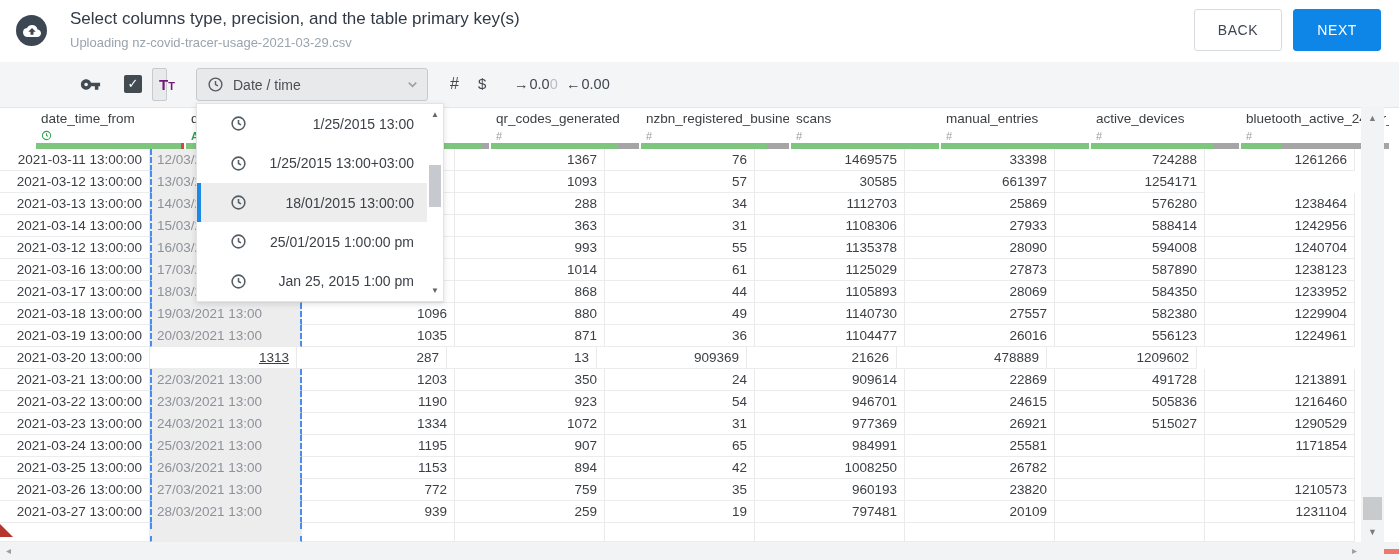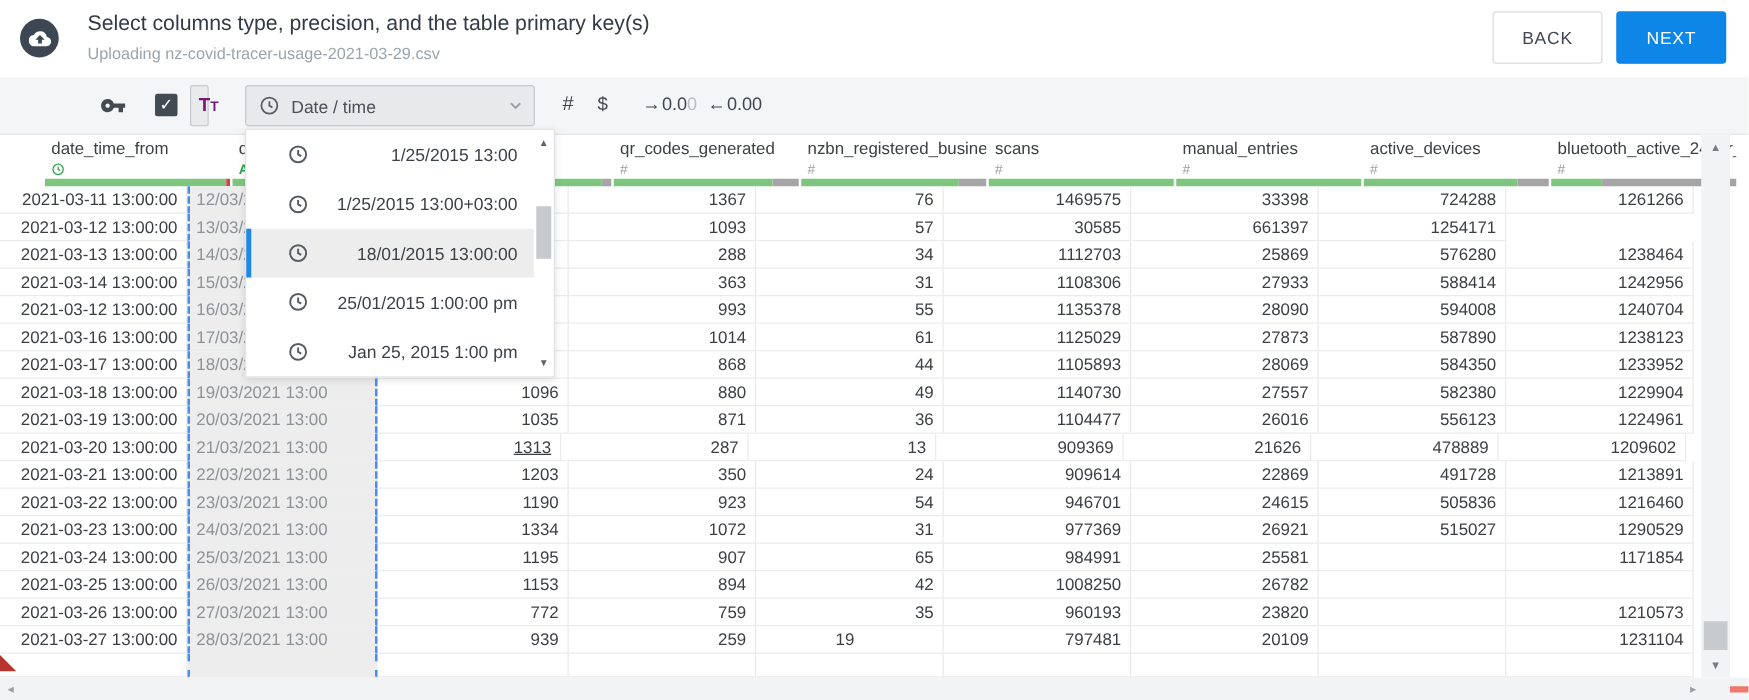--- a/index.html
+++ b/index.html
@@ -306,21 +306,20 @@
         <div class="gcell" style="width: 153px;">1035</div>
         <div class="gcell" style="width: 150px;">871</div>
         <div class="gcell" style="width: 150px; text-align: right;">36</div>
         <div class="gcell" style="width: 150px;">1104477</div>
         <div class="gcell" style="width: 150px;">26016</div>
         <div class="gcell" style="width: 150px;">556123</div>
         <div class="gcell" style="width: 150px;">1224961</div>
       </div>
       <div class="grow">
         <div class="gcell" style="width: 150px;">2021-03-20 13:00:00</div>
-        <div class="gcell sel" style="width: 152px;">21/03/2021 13:00</div>
         <div class="gcell" style="width: 147px; text-decoration: underline;">1313</div>
         <div class="gcell" style="width: 150px;">287</div>
         <div class="gcell" style="width: 150px;">13</div>
         <div class="gcell" style="width: 150px;">909369</div>
         <div class="gcell" style="width: 150px;">21626</div>
         <div class="gcell" style="width: 150px;">478889</div>
         <div class="gcell" style="width: 150px;">1209602</div>
       </div>
       <div class="grow">
         <div class="gcell" style="width: 150px;">2021-03-21 13:00:00</div>
@@ -386,21 +385,21 @@
         <div class="gcell" style="width: 150px;">960193</div>
         <div class="gcell" style="width: 150px;">23820</div>
         <div class="gcell" style="width: 150px;"></div>
         <div class="gcell" style="width: 150px;">1210573</div>
       </div>
       <div class="grow">
         <div class="gcell" style="width: 150px;">2021-03-27 13:00:00</div>
         <div class="gcell sel" style="width: 152px;">28/03/2021 13:00</div>
         <div class="gcell" style="width: 153px;">939</div>
         <div class="gcell" style="width: 150px;">259</div>
-        <div class="gcell" style="width: 150px; text-align: center;">19</div>
+        <div class="gcell" style="width: 150px;">19</div>
         <div class="gcell" style="width: 150px;">797481</div>
         <div class="gcell" style="width: 150px;">20109</div>
         <div class="gcell" style="width: 150px;"></div>
         <div class="gcell" style="width: 150px;">1231104</div>
       </div>
       <div class="grow filler">
         <div class="gcell" style="width: 150px;"></div>
         <div class="gcell sel" style="width: 152px;"></div>
         <div class="gcell" style="width: 153px;"></div>
         <div class="gcell" style="width: 150px;"></div>

